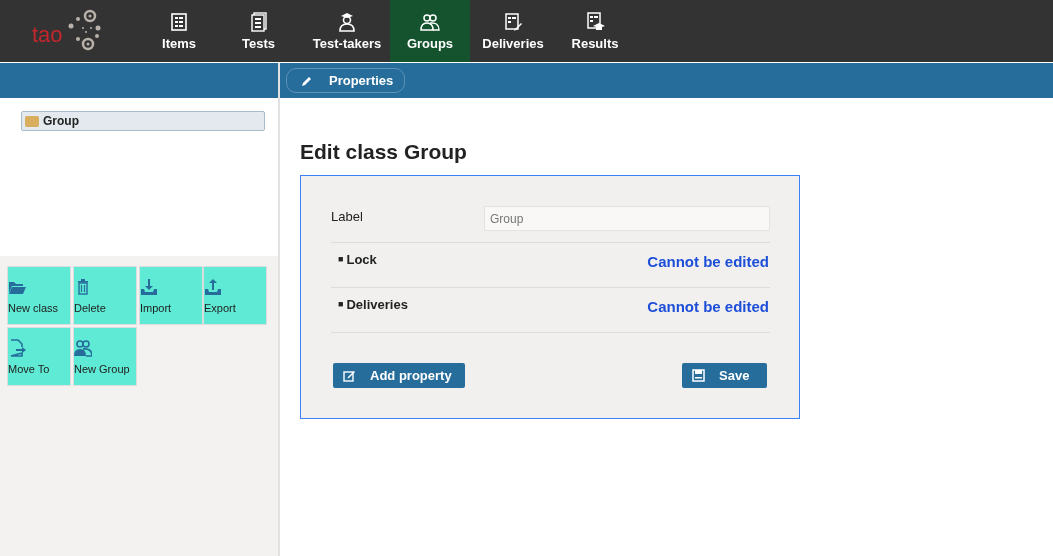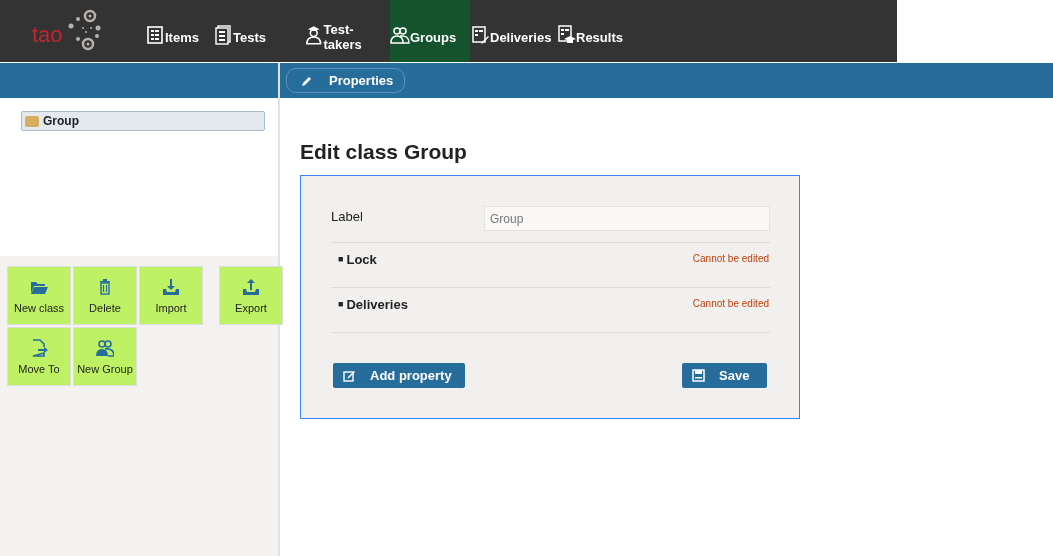--- a/index.html
+++ b/index.html
@@ -1,39 +1,39 @@
 <!DOCTYPE html>
 <html><head>
 <meta charset="utf-8">
 <style>
 *{box-sizing:border-box;margin:0;padding:0}
 body{width:1053px;height:556px;overflow:hidden;font-family:"Liberation Sans",sans-serif;background:#fff;color:#222;position:relative}
-.topbar{position:absolute;left:0;top:0;width:897px;height:62px;background:#333}
+.topbar{position:absolute;left:0;top:0;width:1053px;height:62px;background:#333}
 .logo{position:absolute;left:28px;top:6px;width:80px;height:50px}
 .nav{position:absolute;left:145px;top:0;height:62px;display:flex}
-.nav-item{height:62px;display:flex;flex-direction:row;align-items:center;justify-content:flex-start;padding-top:12px;color:#fff;font-size:13px;font-weight:bold;cursor:pointer}
+.nav-item{height:62px;display:flex;flex-direction:column;align-items:center;justify-content:flex-start;padding-top:12px;color:#fff;font-size:13px;font-weight:bold;cursor:pointer}
 .nav-item svg{width:20px;height:20px;margin-bottom:4px}
 .nav-item.active{background:#14532d}
 .bluebar{position:absolute;left:0;top:63px;width:1053px;height:35px;background:#266d9c}
 .sep-line{position:absolute;left:278px;top:63px;width:2px;height:493px;background:#e2e2e2}
 .tab-props{position:absolute;left:286px;top:68px;width:119px;height:25px;border:1px solid #5e90b8;border-radius:10px;color:#fff;font-size:13px;font-weight:bold;display:flex;align-items:center;padding-left:14px}
 .tab-props svg{width:12px;height:12px;margin-right:16px}
 .left-top{position:absolute;left:0;top:98px;width:274px;height:158px;background:#fff}
 .left-bottom{position:absolute;left:0;top:256px;width:278px;height:300px;background:#f3f2f1}
 .tree-node{position:absolute;left:21px;top:111px;width:244px;height:20px;background:#e3e9ee;border:1px solid #a9bccb;border-radius:2px;display:flex;align-items:center;padding-left:3px;font-size:12px;font-weight:bold}
 .folder{width:14px;height:11px;background:#d9ad5e;border-radius:2px;margin-right:4px}
-.action{position:absolute;width:64px;height:59px;background:#bef264;border:1px solid #ddd;display:flex;flex-direction:column;align-items:center;justify-content:center;font-size:11px;color:#222;cursor:pointer}
+.action{position:absolute;width:64px;height:59px;background:#5eead4;border:1px solid #ddd;display:flex;flex-direction:column;align-items:flex-start;justify-content:center;font-size:11px;color:#222;cursor:pointer}
 .action svg{width:18px;height:18px;margin-bottom:6px}
 .title{position:absolute;left:300px;top:140px;font-size:21px;font-weight:bold;color:#222}
 .panel{position:absolute;left:300px;top:175px;width:500px;height:244px;background:#f1f0ef;border:1px solid #3b82f6}
 .label-lbl{position:absolute;left:30px;top:33px;font-size:13px}
 .label-inp{position:absolute;left:183px;top:30px;width:286px;height:25px;background:#f9f8f7;border:1px solid #e4e3e2;font-size:12px;color:#777;padding:4px 5px;font-family:"Liberation Sans",sans-serif}
 .hr{position:absolute;left:30px;width:439px;height:1px;background:#dcdcdc}
 .prop-row{position:absolute;left:37px;font-size:13px;font-weight:bold}
-.prop-note{position:absolute;right:30px;font-size:10px;font-weight:normal;color:#c2410c}
+.prop-note{position:absolute;right:30px;font-size:15px;font-weight:bold;color:#1d4ed8}
 .btn{position:absolute;height:25px;border-radius:2px;font-size:13px;font-weight:bold;display:flex;align-items:center;padding-left:10px;cursor:pointer}
 .btn svg{width:13px;height:13px;margin-right:14px}
 .btn-blue{background:#266d9c;color:#fff}
 .btn-gray{background:#cfcfd1;color:#777}
 </style>
 </head>
 <body>
 
 <div class="topbar">
   <div class="logo">
@@ -151,21 +151,21 @@
     </svg>
   <span>Delete</span>
 </div>
 <div class="action" style="left:139px;top:266px">
   <svg viewBox="0 0 18 18">
       <path d="M10 1 L10 8 L7 8 L11 12 L15 8 L12 8 L12 1 Z" fill="#266d9c" transform="translate(-2 0)"></path>
       <path d="M1 11 L4 11 L5 14 L13 14 L14 11 L17 11 L17 17 L1 17 Z" fill="#266d9c"></path>
     </svg>
   <span>Import</span>
 </div>
-<div class="action" style="left:219px;top:266px">
+<div class="action" style="left:203px;top:266px">
   <svg viewBox="0 0 18 18">
       <path d="M8 12 L8 5 L5 5 L9 1 L13 5 L10 5 L10 12 Z" fill="#266d9c"></path>
       <path d="M1 11 L4 11 L5 14 L13 14 L14 11 L17 11 L17 17 L1 17 Z" fill="#266d9c"></path>
     </svg>
   <span>Export</span>
 </div>
 <div class="action" style="left:7px;top:327px">
   <svg viewBox="0 0 18 18">
       <path d="M3 1 L10 1 L14 5 L14 8 M14 14 L14 17 L3 17 Z" fill="none" stroke="#266d9c" stroke-width="1.6"></path>
       <path d="M8 10 L14 10 L14 8 L18 11 L14 14 L14 12 L8 12 Z" fill="#266d9c"></path>

